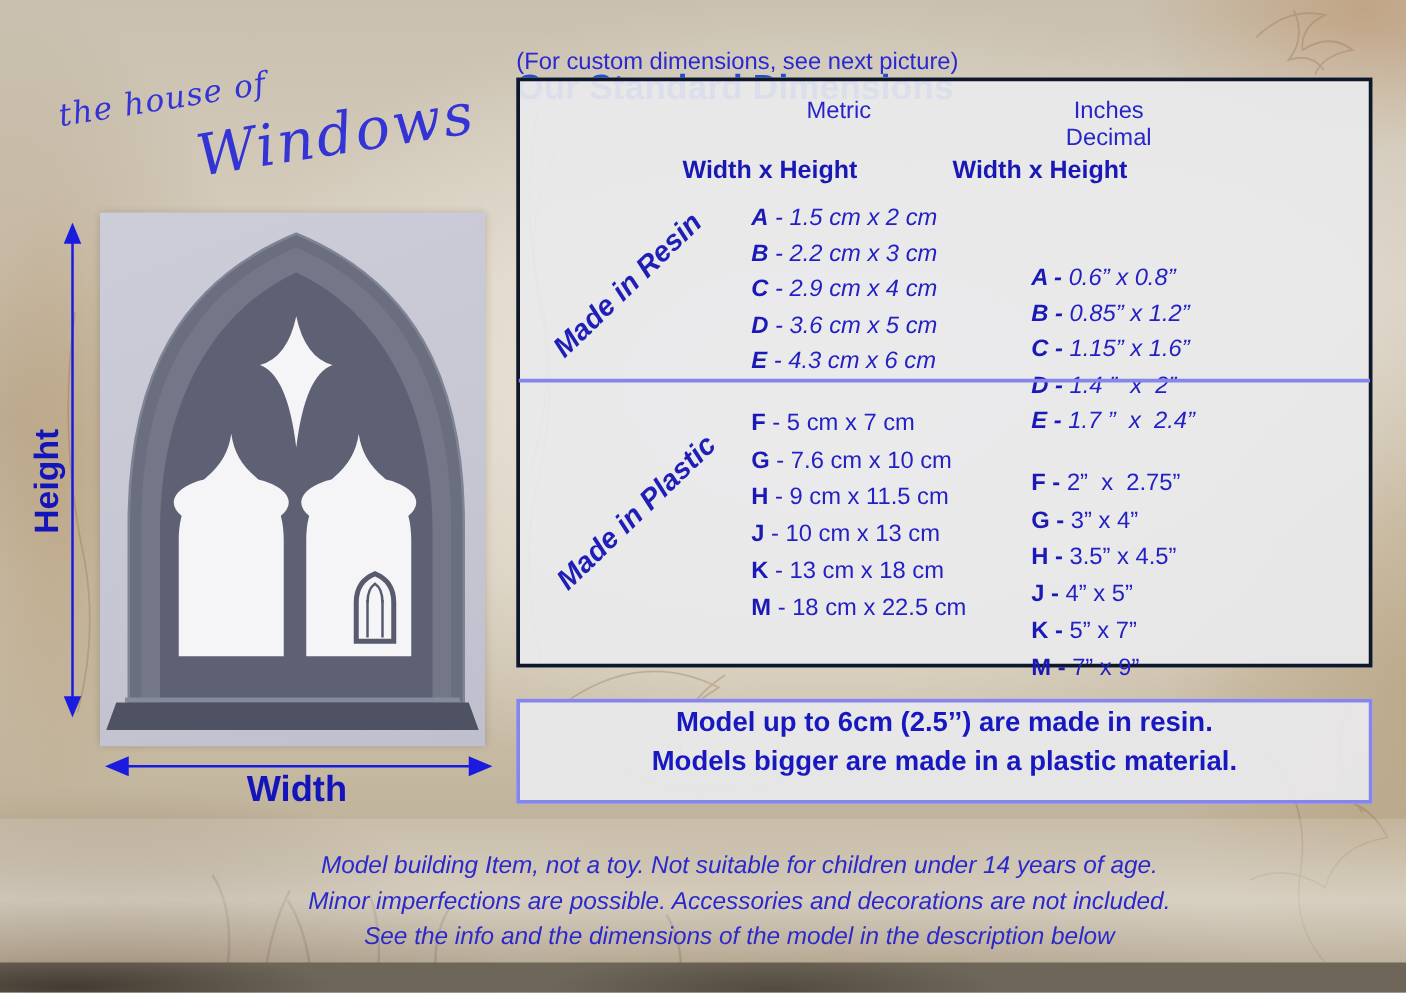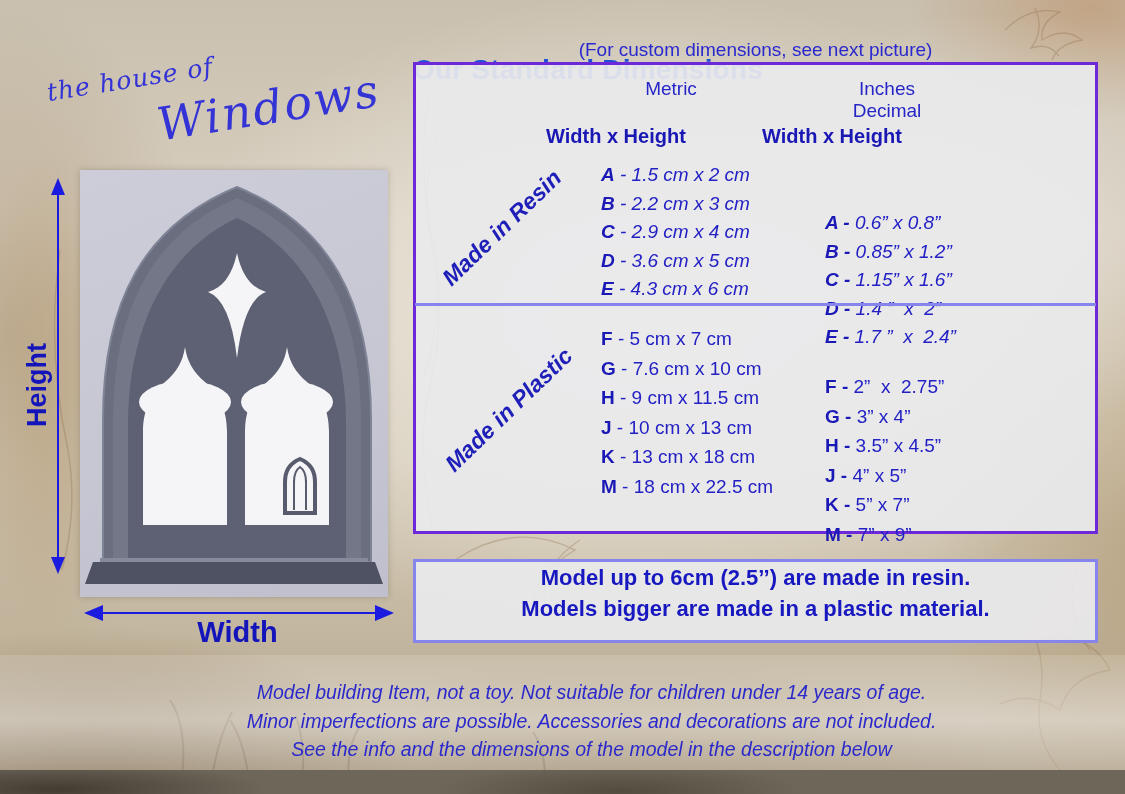--- a/index.html
+++ b/index.html
@@ -37,21 +37,21 @@
                radial-gradient(ellipse 260px 40px at 55% 90%, rgba(50,42,30,.45), transparent 70%);
   }
   .sketch{position:absolute;left:0;top:0;pointer-events:none;}
 
   
   .title{
     position:absolute;left:413px;top:6px;width:685px;text-align:left;
     font-size:28px;font-weight:bold;color:#1d4ed8;letter-spacing:.2px;margin-top:48px;
   }
   .subtitle{
-    position:absolute;left:413px;top:39px;width:685px;text-align:center;
+    position:absolute;left:413px;top:39px;width:685px;
     font-size:19px;color:#2a28cf;
   }
 
   
   .logo1{
     position:absolute;left:46px;top:64px;width:180px;
     font-family:"DejaVu Serif",serif;font-style:italic;font-size:25px;color:#3333d6;
     transform:rotate(-9deg);letter-spacing:1px;white-space:nowrap;
   }
   .logo2{
@@ -75,21 +75,21 @@
     font-size:27px;font-weight:bold;color:#1414bb;
   }
   .width-label{
     position:absolute;left:130px;top:616px;width:215px;text-align:center;
     font-size:29px;font-weight:bold;color:#1414bb;
   }
 
   
   .dims-box{
     position:absolute;left:413px;top:62px;width:685px;height:472px;
-    background:rgba(234,233,236,.93);border:3px solid #6d28d9;box-sizing:border-box;
+    background:rgba(234,233,236,.93);border:3px solid #0f172a;box-sizing:border-box;
   }
   .note-box{
     position:absolute;left:413px;top:559px;width:685px;height:84px;
     background:rgba(234,233,236,.93);border:3px solid #8585ec;box-sizing:border-box;
     text-align:center;
   }
   .note-box div{font-size:22px;font-weight:bold;color:#1818c0;line-height:31px;}
   .divider{position:absolute;left:-1px;right:-1px;top:238px;height:3px;background:#8585ec;}
 
   .col-header{position:absolute;top:13px;font-size:19px;color:#2626c8;text-align:center;line-height:22px;}

